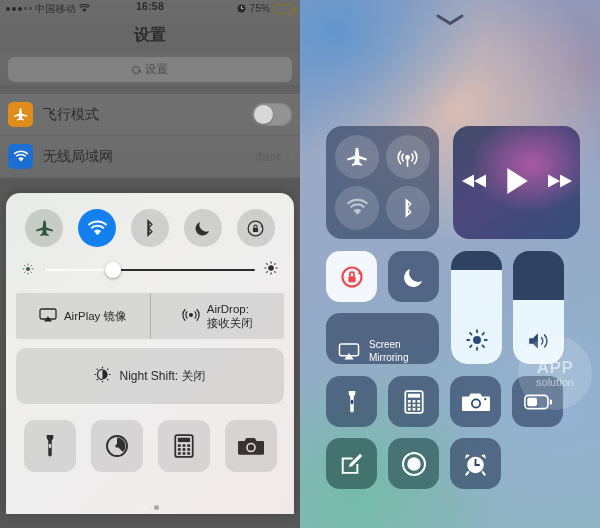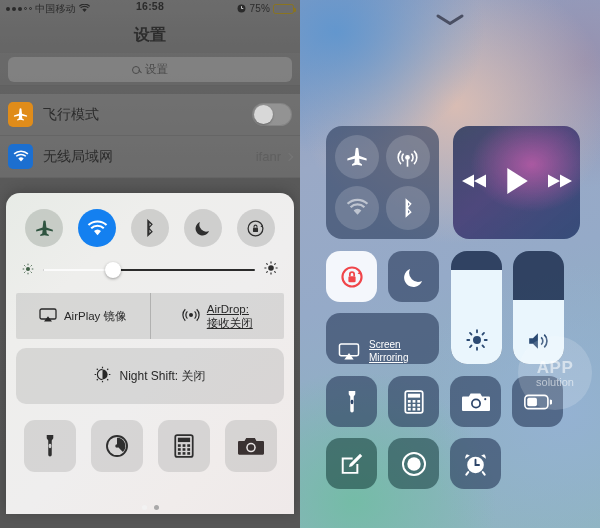--- a/index.html
+++ b/index.html
@@ -81,21 +81,21 @@
   .br-track { flex:1; height:2.5px; background:#2b2b2b; border-radius:2px; position:relative; }
   .br-fill { position:absolute; left:0; top:0; bottom:0; background:#fbfbfb; border-radius:2px; }
   .br-knob { position:absolute; top:50%; width:16px; height:16px; margin-top:-8px; margin-left:-8px;
     border-radius:50%; background:#fff; box-shadow:0 1px 3px rgba(0,0,0,.35); }
 
   .cc-pair { display:flex; margin:2px 10px 0; border-radius:2px; overflow:hidden;
     background:rgba(170,170,170,0.34); }
   .cc-pair > div { flex:1; height:46px; display:flex; align-items:center; justify-content:center; gap:7px;
     font-size:11.5px; color:#282828; }
   .cc-pair > div + div { border-left:1px solid rgba(130,130,130,0.45); }
-  .two-line { display:flex; flex-direction:column; line-height:1.25;text-decoration:underline; }
+  .two-line { display:flex; flex-direction:column; line-height:1.25; }
 
   .cc-night { margin:9px 10px 0; height:56px; border-radius:10px; background:rgba(170,170,170,0.34);
     display:flex; align-items:center; justify-content:center; gap:8px; font-size:12px; color:#282828; }
 
   .cc-apps { display:flex; justify-content:space-around; padding:16px 10px 0; }
   .capp { width:52px; height:52px; border-radius:11px; background:rgba(170,170,170,0.36);
     display:flex; align-items:center; justify-content:center; color:#3a3a3a; }
 
   .pagedots { position:absolute; bottom:4px; left:0; right:0; display:flex; justify-content:center; gap:7px; }
   .pd { width:5px; height:5px; border-radius:50%; background:#f2f2f2; }

